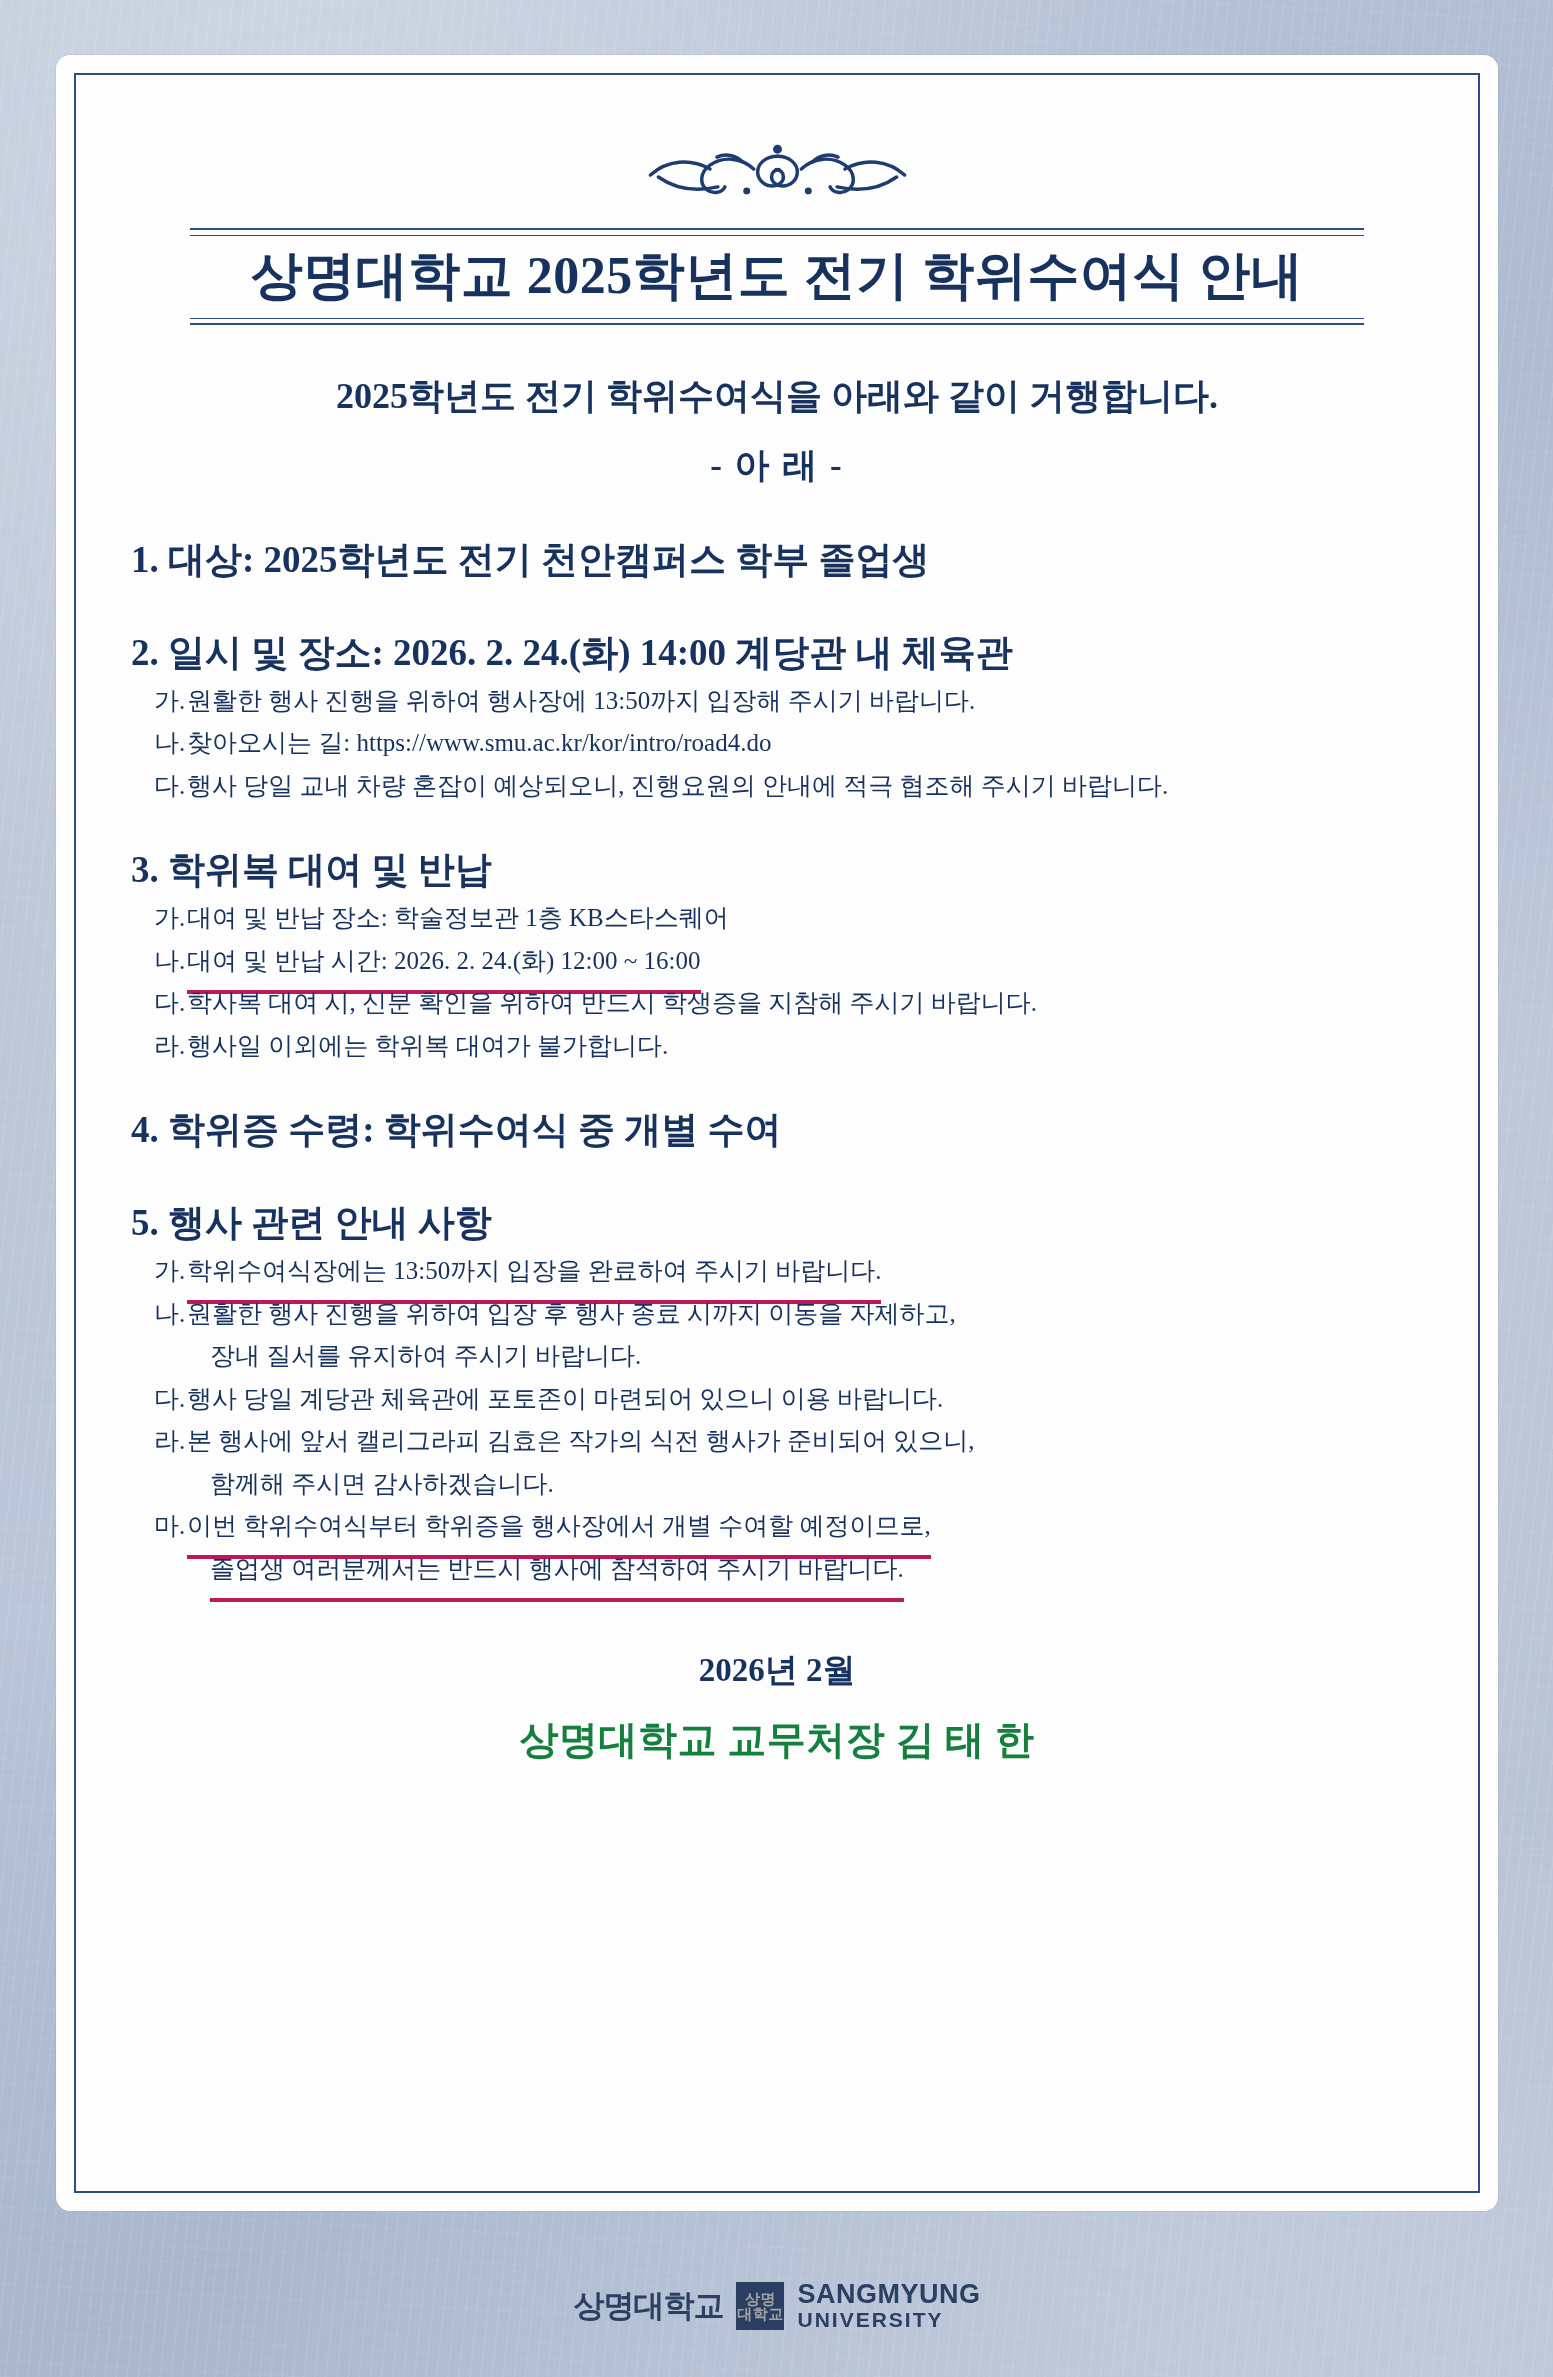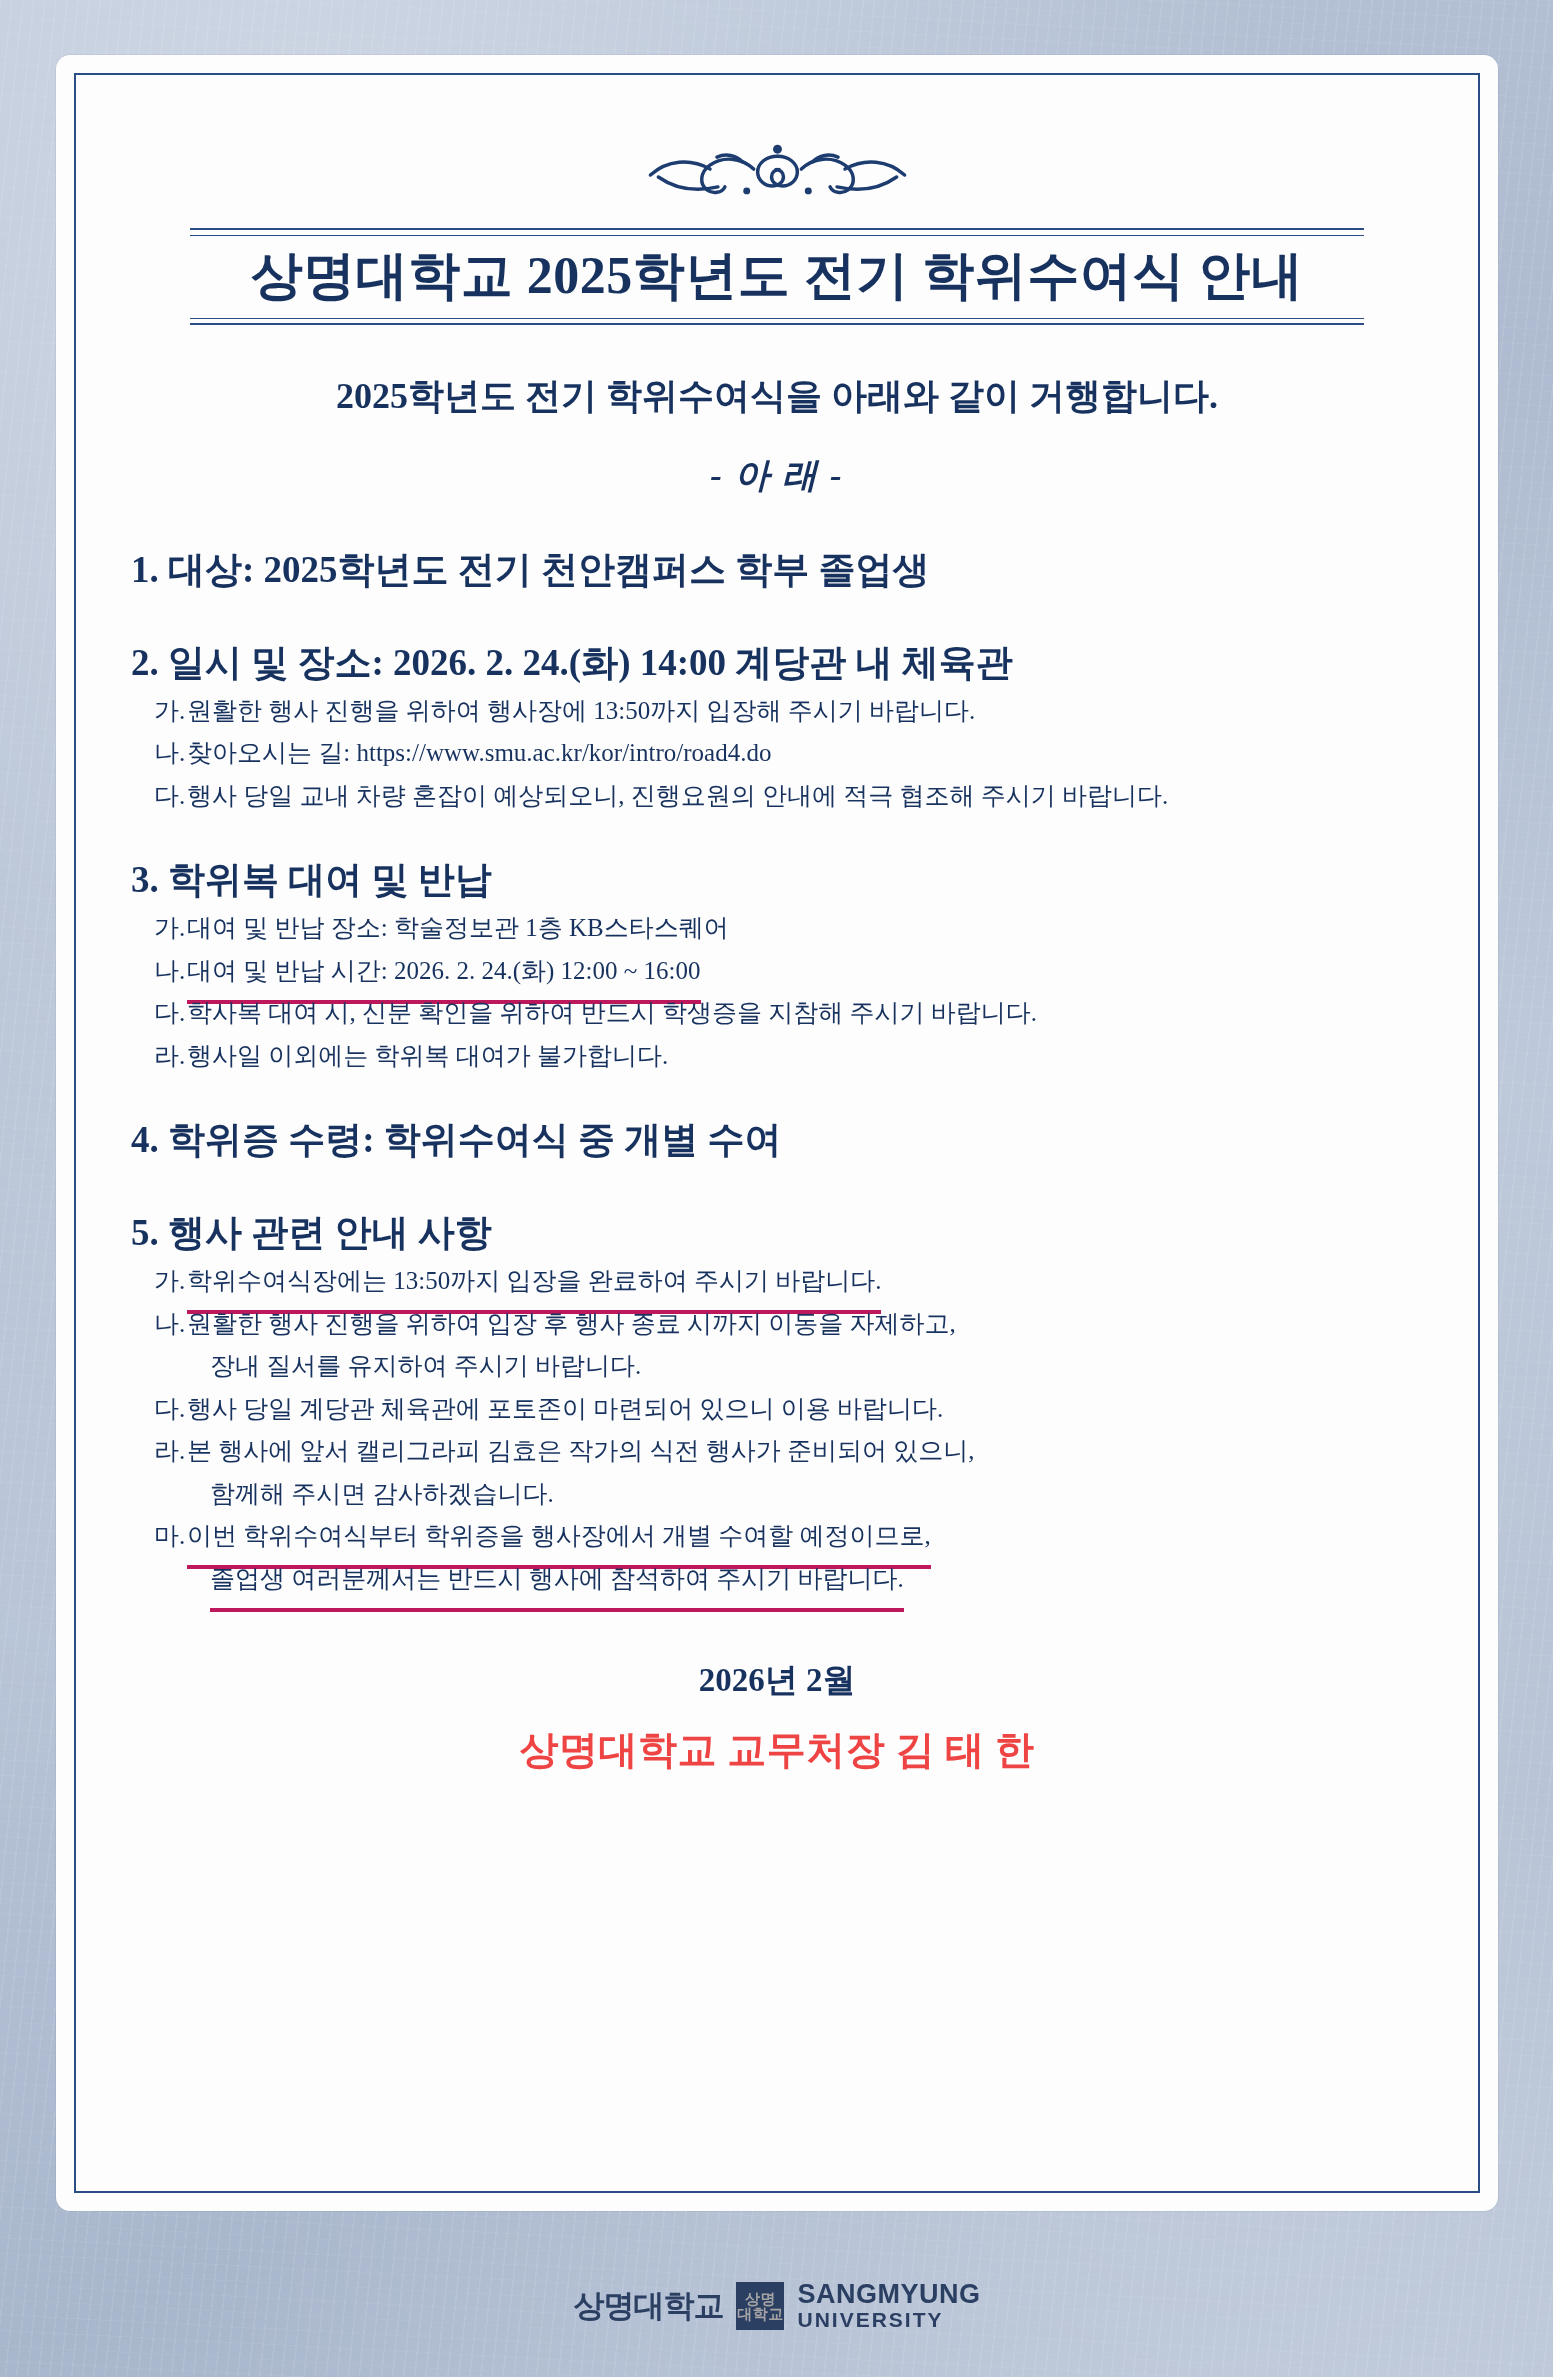--- a/index.html
+++ b/index.html
@@ -106,23 +106,22 @@
     font-size: 36px;
     font-weight: bold;
     color: #17325e;
     margin: 47px 0 0 0;
   }
   .arae {
     text-align: center;
     font-size: 35px;
     font-weight: bold;
     color: #17325e;
-    margin: 31px 0 0 0;
+    margin: 21px 0 0 0;
     letter-spacing: 2px;
-    font-style: italic;
   }
 
   .body {
     margin-top: 46px;
   }
   .item {
     margin-bottom: 13px;
   }
   .item-head {
     font-size: 37px;
@@ -169,21 +168,21 @@
   }
   .sig-date {
     font-size: 33px;
     font-weight: bold;
     color: #17325e;
     margin: 0 0 20px 0;
   }
   .sig-name {
     font-size: 39px;
     font-weight: bold;
-    color: #ef4444;
+    color: #15803d;
     margin: 0;
     letter-spacing: 0.5px;
   }
 
   
   .footer {
     position: absolute;
     left: 0;
     right: 0;
     bottom: 46px;

